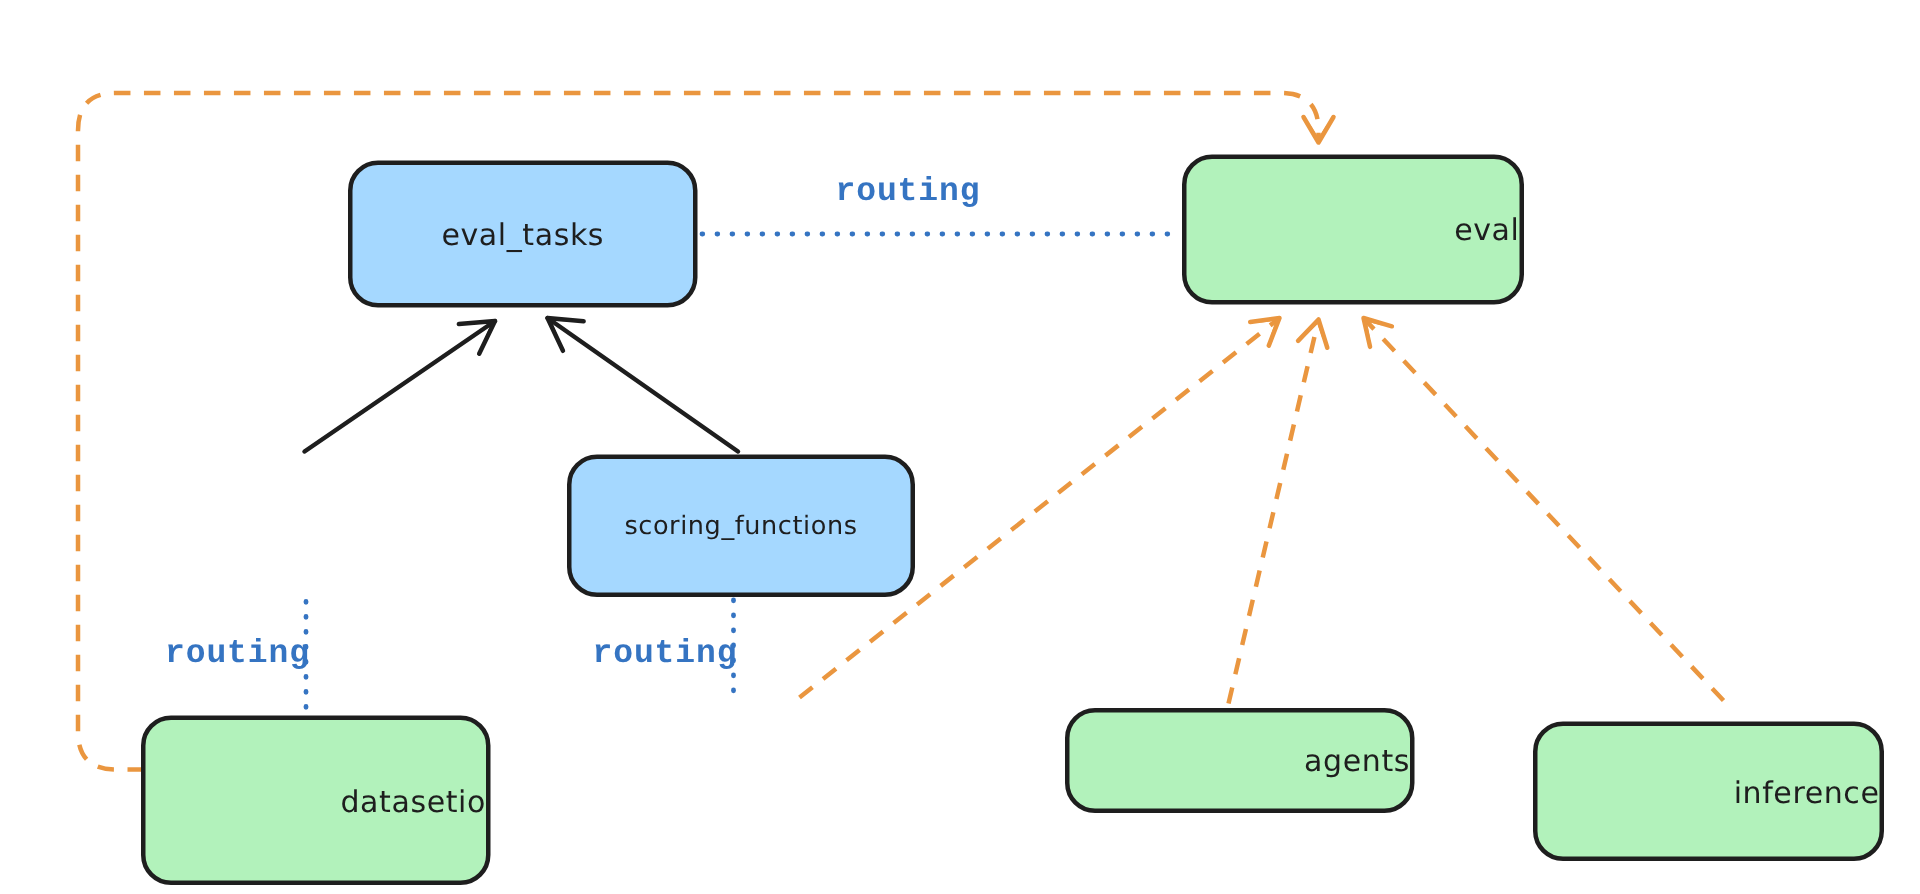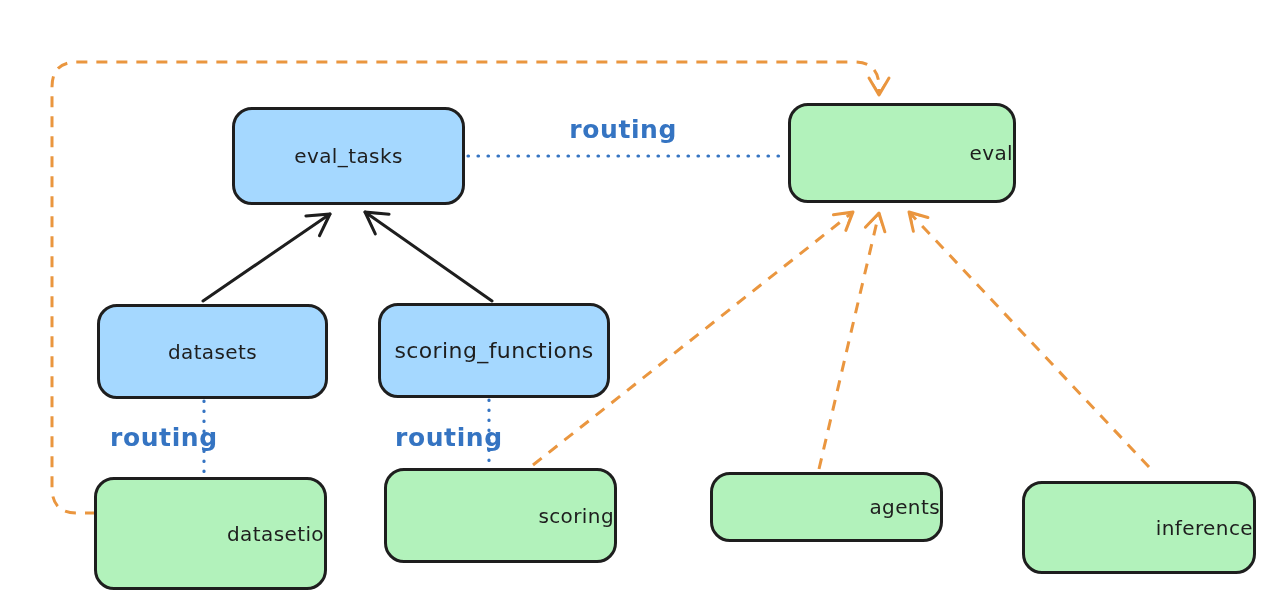--- a/index.html
+++ b/index.html
@@ -22,23 +22,24 @@
     letter-spacing:0.4px;
     box-sizing:border-box;
   }
   .node.blue{background:var(--c-blue_fill,#a5d8ff);}
   .node.green{background:var(--c-green_fill,#b2f2bb);justify-content:flex-end;}
 
   .edge-label{
     position:absolute;
     color:var(--c-routing_blue,#3574c2);
     font-weight:bold;
-    font-size:25px;
+    font-size:22px;
     letter-spacing:0.6px;
-    text-align:right;
+    text-align:left;
+    font-family:Liberation Mono, monospace;
   }
 
   .e-black{fill:none;stroke:var(--c-node_border,#1e1e1e);stroke-width:3;stroke-linecap:round;}
   .e-blue{fill:none;stroke:var(--c-routing_blue,#3574c2);stroke-width:3.2;stroke-linecap:round;stroke-dasharray:0.5 9.5;}
   .e-orange{fill:none;stroke:var(--c-orange,#ea963f);stroke-width:3;stroke-linecap:butt;stroke-dasharray:11 9;}
   .mk-black{fill:none;stroke:var(--c-node_border,#1e1e1e);stroke-width:3;stroke-linecap:round;stroke-linejoin:round;}
   .mk-black.thin{stroke-width:1.8;}
   .mk-orange{fill:none;stroke:var(--c-orange,#ea963f);stroke-width:3;stroke-linecap:round;stroke-linejoin:round;}
   .mk-orange.thin{stroke-width:1.8;}
 </style>
@@ -73,35 +74,29 @@
   </svg>
 
   <div class="node blue" style="left:232px;top:107px;width:233px;height:98px;">
     <span>eval_tasks</span>
   </div>
 
   <div class="node green" style="left:788px;top:103px;width:228px;height:100px;">
     <span>eval</span>
   </div>
 
-  <div class="node blue" style="left:97px;top:304px;width:231px;height:95px;">
-    <span>datasets</span>
-  </div>
 
-  <div class="node blue" style="left:378px;top:303px;width:232px;height:95px;font-size:22px;">
+  <div class="node blue" style="left:378px;top:303px;width:232px;height:95px;font-size:17px;">
     <span>scoring_functions</span>
   </div>
 
   <div class="node green" style="left:94px;top:477px;width:233px;height:113px;">
     <span>datasetio</span>
   </div>
 
-  <div class="node green" style="left:384px;top:468px;width:233px;height:95px;">
-    <span>scoring</span>
-  </div>
 
   <div class="node green" style="left:710px;top:472px;width:233px;height:70px;">
     <span>agents</span>
   </div>
 
   <div class="node green" style="left:1022px;top:481px;width:234px;height:93px;">
     <span>inference</span>
   </div>
 
   <div class="edge-label" style="left:557px;top:115px;width:120px;">routing</div>

